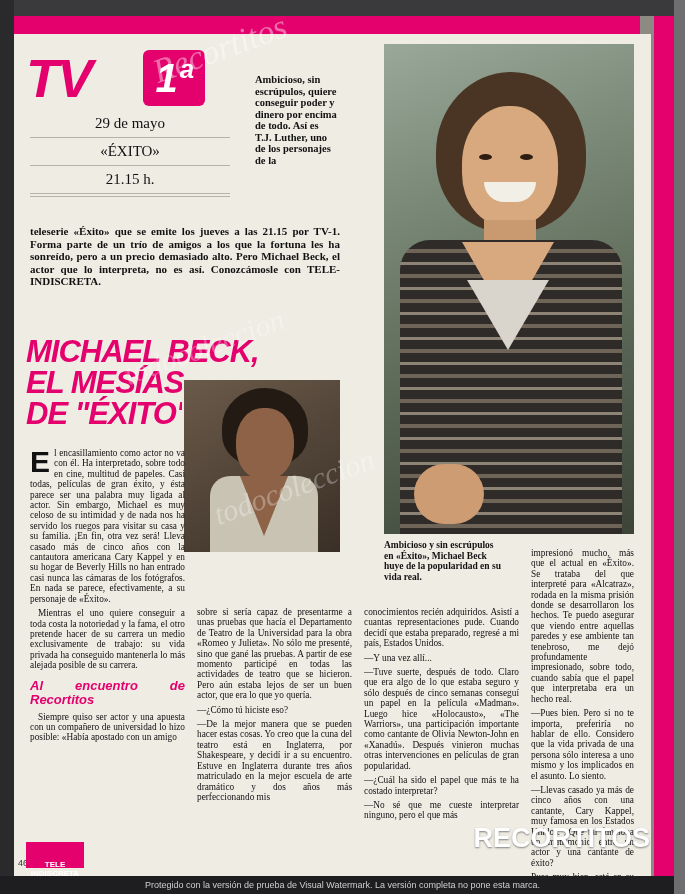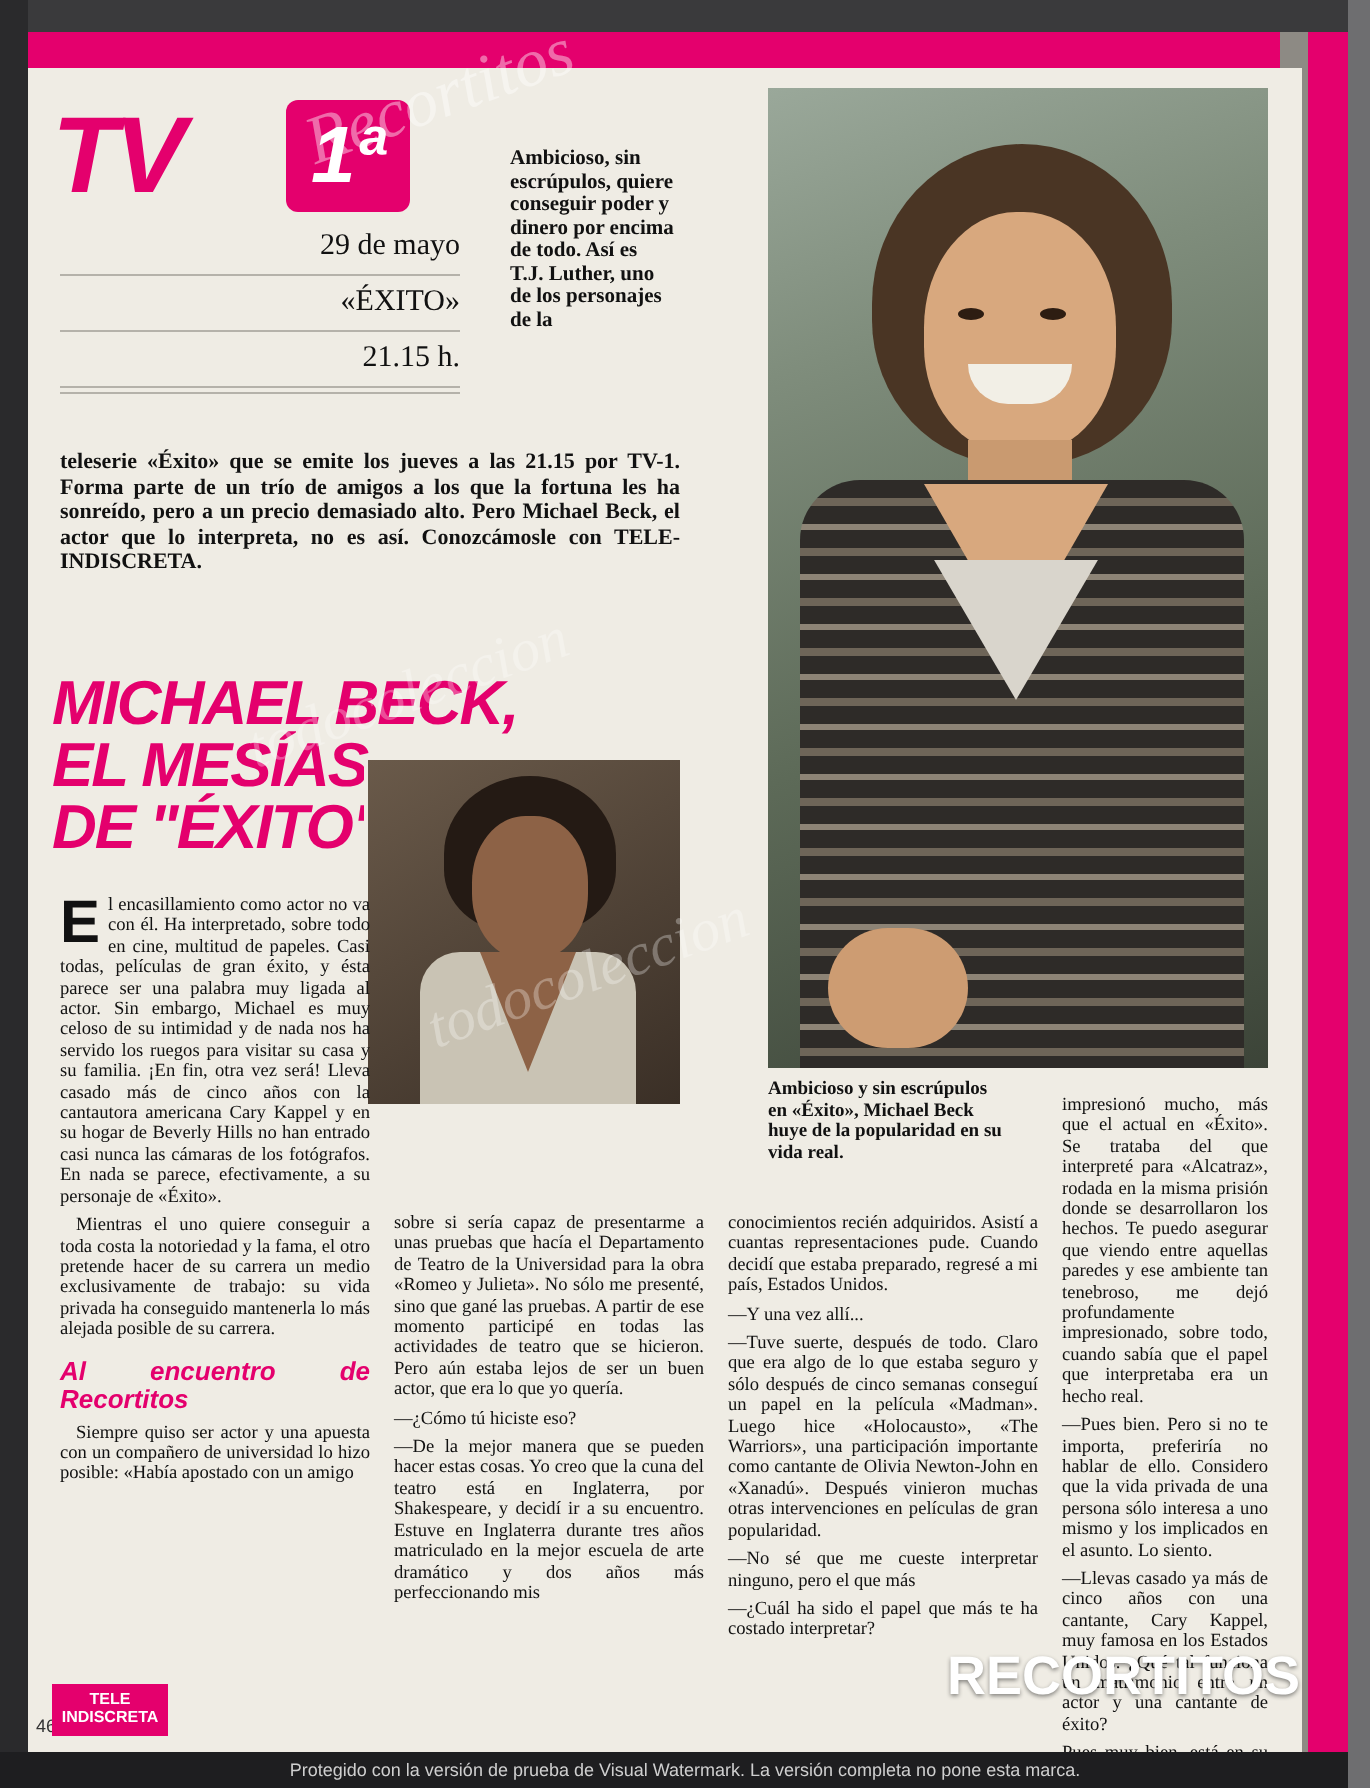--- a/index.html
+++ b/index.html
@@ -14,21 +14,21 @@
   .pink-right{position:absolute;right:0;top:16px;width:20px;height:860px;background:#e4006d;}
   .right-dark{position:absolute;right:20px;top:16px;width:14px;height:860px;background:#8d8a84;}
 
   .sheet{position:absolute;left:14px;top:34px;width:637px;height:842px;background:#efece4;}
 
   
   .tv-logo{position:absolute;left:26px;top:52px;width:112px;height:52px;}
   .tv-text{font-family:"Liberation Sans",sans-serif;font-weight:bold;font-style:italic;font-size:54px;color:#e4006d;letter-spacing:-2px;line-height:52px;}
   .badge-1a{position:absolute;left:143px;top:50px;width:62px;height:56px;background:#e4006d;border-radius:6px;color:#fff;font-family:"Liberation Sans",sans-serif;font-weight:bold;font-style:italic;font-size:40px;text-align:center;line-height:56px;}
 
-  .meta{position:absolute;left:30px;top:112px;width:200px;text-align:right;color:#111;}
+  .meta{position:absolute;left:30px;top:112px;width:200px;text-align:center;color:#111;}
   .meta .line{font-size:15px;padding:3px 0;}
   .meta .rule{height:1px;background:#b5b2aa;margin:2px 0;}
 
   
   .standfirst{position:absolute;left:255px;top:74px;width:82px;font-size:10.5px;line-height:11.5px;text-align:left;color:#111;font-weight:bold;}
 
   
   .lead{position:absolute;left:30px;top:225px;width:310px;font-size:11px;line-height:12.6px;text-align:justify;color:#111;font-weight:bold;}
 
   
@@ -61,21 +61,21 @@
   .col p{margin:0 0 4px 0;text-indent:8px;}
   .col p.noind{text-indent:0;}
   .col1{left:30px;top:448px;width:155px;}
   .col2{left:197px;top:607px;width:155px;}
   .col3{left:364px;top:607px;width:155px;}
   .col4{left:531px;top:548px;width:103px;}
   .dropcap{float:left;font-family:"Liberation Sans",sans-serif;font-weight:bold;font-size:30px;line-height:26px;color:#111;margin:1px 4px 0 0;}
   .subhead{font-family:"Liberation Sans",sans-serif;font-weight:bold;font-style:italic;font-size:13px;line-height:14px;color:#e4006d;margin:8px 0 5px 0;}
 
   
-  .footer-logo{position:absolute;left:26px;bottom:26px;width:58px;height:26px;background:#e4006d;color:#fff;font-family:"Liberation Sans",sans-serif;font-weight:bold;font-size:8px;text-align:center;line-height:9px;padding-top:3px;box-sizing:border-box;}
+  .footer-logo{position:absolute;left:26px;bottom:26px;width:58px;height:26px;background:#e4006d;color:#fff;font-family:"Liberation Sans",sans-serif;font-weight:bold;font-size:8px;text-align:center;line-height:9px;padding-top:18px;box-sizing:border-box;}
   .folio{position:absolute;left:18px;bottom:26px;font-family:"Liberation Sans",sans-serif;font-size:9px;color:#333;}
 
   
   .wm{position:absolute;color:rgba(255,255,255,.42);font-family:"Liberation Serif",serif;font-style:italic;font-size:34px;transform:rotate(-20deg);pointer-events:none;white-space:nowrap;}
   .wm2{position:absolute;color:rgba(255,255,255,.30);font-family:"Liberation Serif",serif;font-style:italic;font-size:30px;transform:rotate(-20deg);pointer-events:none;white-space:nowrap;}
   .brand{position:absolute;right:24px;bottom:40px;font-family:"Liberation Sans",sans-serif;font-weight:bold;font-size:27px;color:#fff;letter-spacing:0px;text-shadow:0 1px 2px rgba(0,0,0,.45);}
   .footbar{position:absolute;left:0;bottom:0;width:685px;height:18px;background:#1e1e20;color:#cfcfcf;font-family:"Liberation Sans",sans-serif;font-size:9px;line-height:18px;text-align:center;}
   .rightedge{position:absolute;right:2px;top:60px;font-family:"Liberation Sans",sans-serif;font-weight:bold;font-size:26px;color:#e4006d;}
 </style>
 </head>
@@ -147,22 +147,22 @@
   <div class="col col2">
     <p class="noind">sobre si sería capaz de presentarme a unas pruebas que hacía el Departamento de Teatro de la Universidad para la obra «Romeo y Julieta». No sólo me presenté, sino que gané las pruebas. A partir de ese momento participé en todas las actividades de teatro que se hicieron. Pero aún estaba lejos de ser un buen actor, que era lo que yo quería.</p>
     <p class="noind">—¿Cómo tú hiciste eso?</p>
     <p class="noind">—De la mejor manera que se pueden hacer estas cosas. Yo creo que la cuna del teatro está en Inglaterra, por Shakespeare, y decidí ir a su encuentro. Estuve en Inglaterra durante tres años matriculado en la mejor escuela de arte dramático y dos años más perfeccionando mis</p>
   </div>
 
   <div class="col col3">
     <p class="noind">conocimientos recién adquiridos. Asistí a cuantas representaciones pude. Cuando decidí que estaba preparado, regresé a mi país, Estados Unidos.</p>
     <p class="noind">—Y una vez allí...</p>
     <p class="noind">—Tuve suerte, después de todo. Claro que era algo de lo que estaba seguro y sólo después de cinco semanas conseguí un papel en la película «Madman». Luego hice «Holocausto», «The Warriors», una participación importante como cantante de Olivia Newton-John en «Xanadú». Después vinieron muchas otras intervenciones en películas de gran popularidad.</p>
+    <p class="noind">—¿Cuál ha sido el papel que más te ha costado interpretar?</p>
     <p class="noind">—No sé que me cueste interpretar ninguno, pero el que más</p>
-    <p class="noind">—¿Cuál ha sido el papel que más te ha costado interpretar?</p>
   </div>
 
   <div class="col col4">
     <p class="noind">impresionó mucho, más que el actual en «Éxito». Se trataba del que interpreté para «Alcatraz», rodada en la misma prisión donde se desarrollaron los hechos. Te puedo asegurar que viendo entre aquellas paredes y ese ambiente tan tenebroso, me dejó profundamente impresionado, sobre todo, cuando sabía que el papel que interpretaba era un hecho real.</p>
     <p class="noind">—Pues bien. Pero si no te importa, preferiría no hablar de ello. Considero que la vida privada de una persona sólo interesa a uno mismo y los implicados en el asunto. Lo siento.</p>
     <p class="noind">—Llevas casado ya más de cinco años con una cantante, Cary Kappel, muy famosa en los Estados Unidos. ¿Qué tal funciona un matrimonio entre un actor y una cantante de éxito?</p>
     <p class="noind">Pues muy bien, está en su perfecto derecho, ¿no os parece?</p>
   </div>
 
   <div class="folio">46</div>

